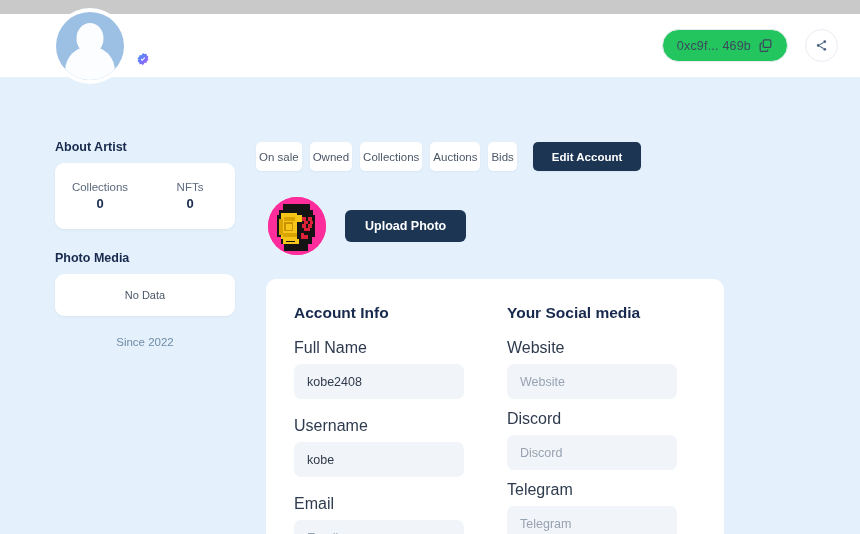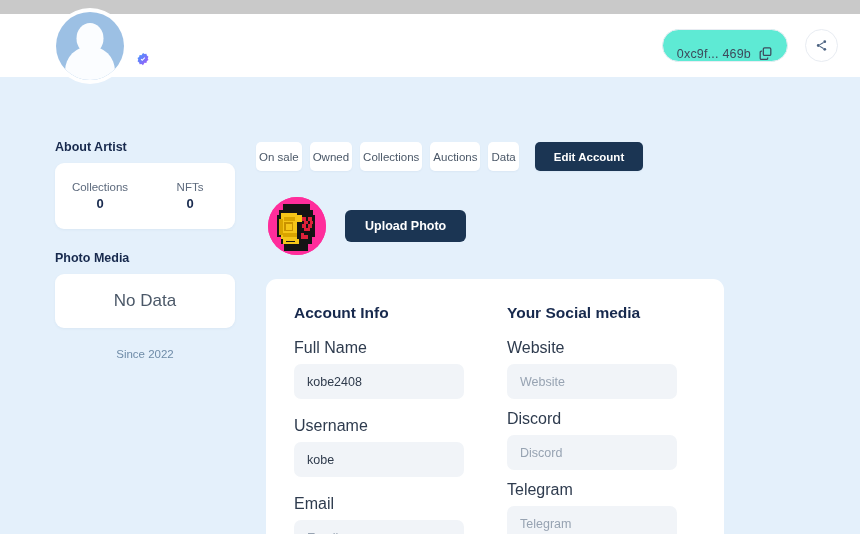--- a/index.html
+++ b/index.html
@@ -77,23 +77,23 @@
   }
 
   .addr-chip {
     position: absolute;
     right: 72px;
     top: 15px;
     height: 33px;
     min-width: 118px;
     border: 1px solid #e8ecf2;
     border-radius: 17px;
-    background: #5eead4;
-    display: flex;
-    align-items: flex-end;
+    background: #22c55e;
+    display: flex;
+    align-items: center;
     gap: 7px;
     padding: 0 14px;
   }
   .addr-text {
     font-size: 12.5px;
     color: #3d4a5c;
     letter-spacing: .2px;
     white-space: nowrap;
   }
   .copy-icon { width: 15px; height: 15px; display: block; }
@@ -131,25 +131,25 @@
   .stats-card {
     height: 66px;
     display: flex;
     align-items: center;
   }
   .stat { flex: 1; text-align: center; }
   .stat-label { font-size: 11.5px; color: #5d6a7d; margin-bottom: 3px; }
   .stat-value { font-size: 13px; font-weight: bold; color: #17294d; }
 
   .social-card {
-    height: 54px;
+    height: 42px;
     display: flex;
     align-items: center;
     justify-content: center;
-    font-size: 17px;
+    font-size: 11px;
     color: #4b5868;
   }
 
   .since {
     text-align: center;
     font-size: 11.5px;
     color: #6f8ca8;
     margin-top: 20px;
   }
 
@@ -320,21 +320,21 @@
   </div>
 
   <div class="since">Since 2022</div>
 </div>
 
 <div class="tabs">
   <button class="tab">On sale</button>
   <button class="tab">Owned</button>
   <button class="tab">Collections</button>
   <button class="tab">Auctions</button>
-  <button class="tab">Data</button>
+  <button class="tab">Bids</button>
   <button class="tab primary">Edit Account</button>
 </div>
 
 <div class="photo-row">
   <div class="nft-avatar">
     <svg viewBox="0 0 32 32" shape-rendering="crispEdges" aria-hidden="true">
       <rect x="0" y="0" width="32" height="32" fill="#ff2d9b"></rect>
 
       <rect x="8" y="4" width="15" height="3" fill="#141414"></rect>
       <rect x="6" y="7" width="19" height="3" fill="#141414"></rect>

